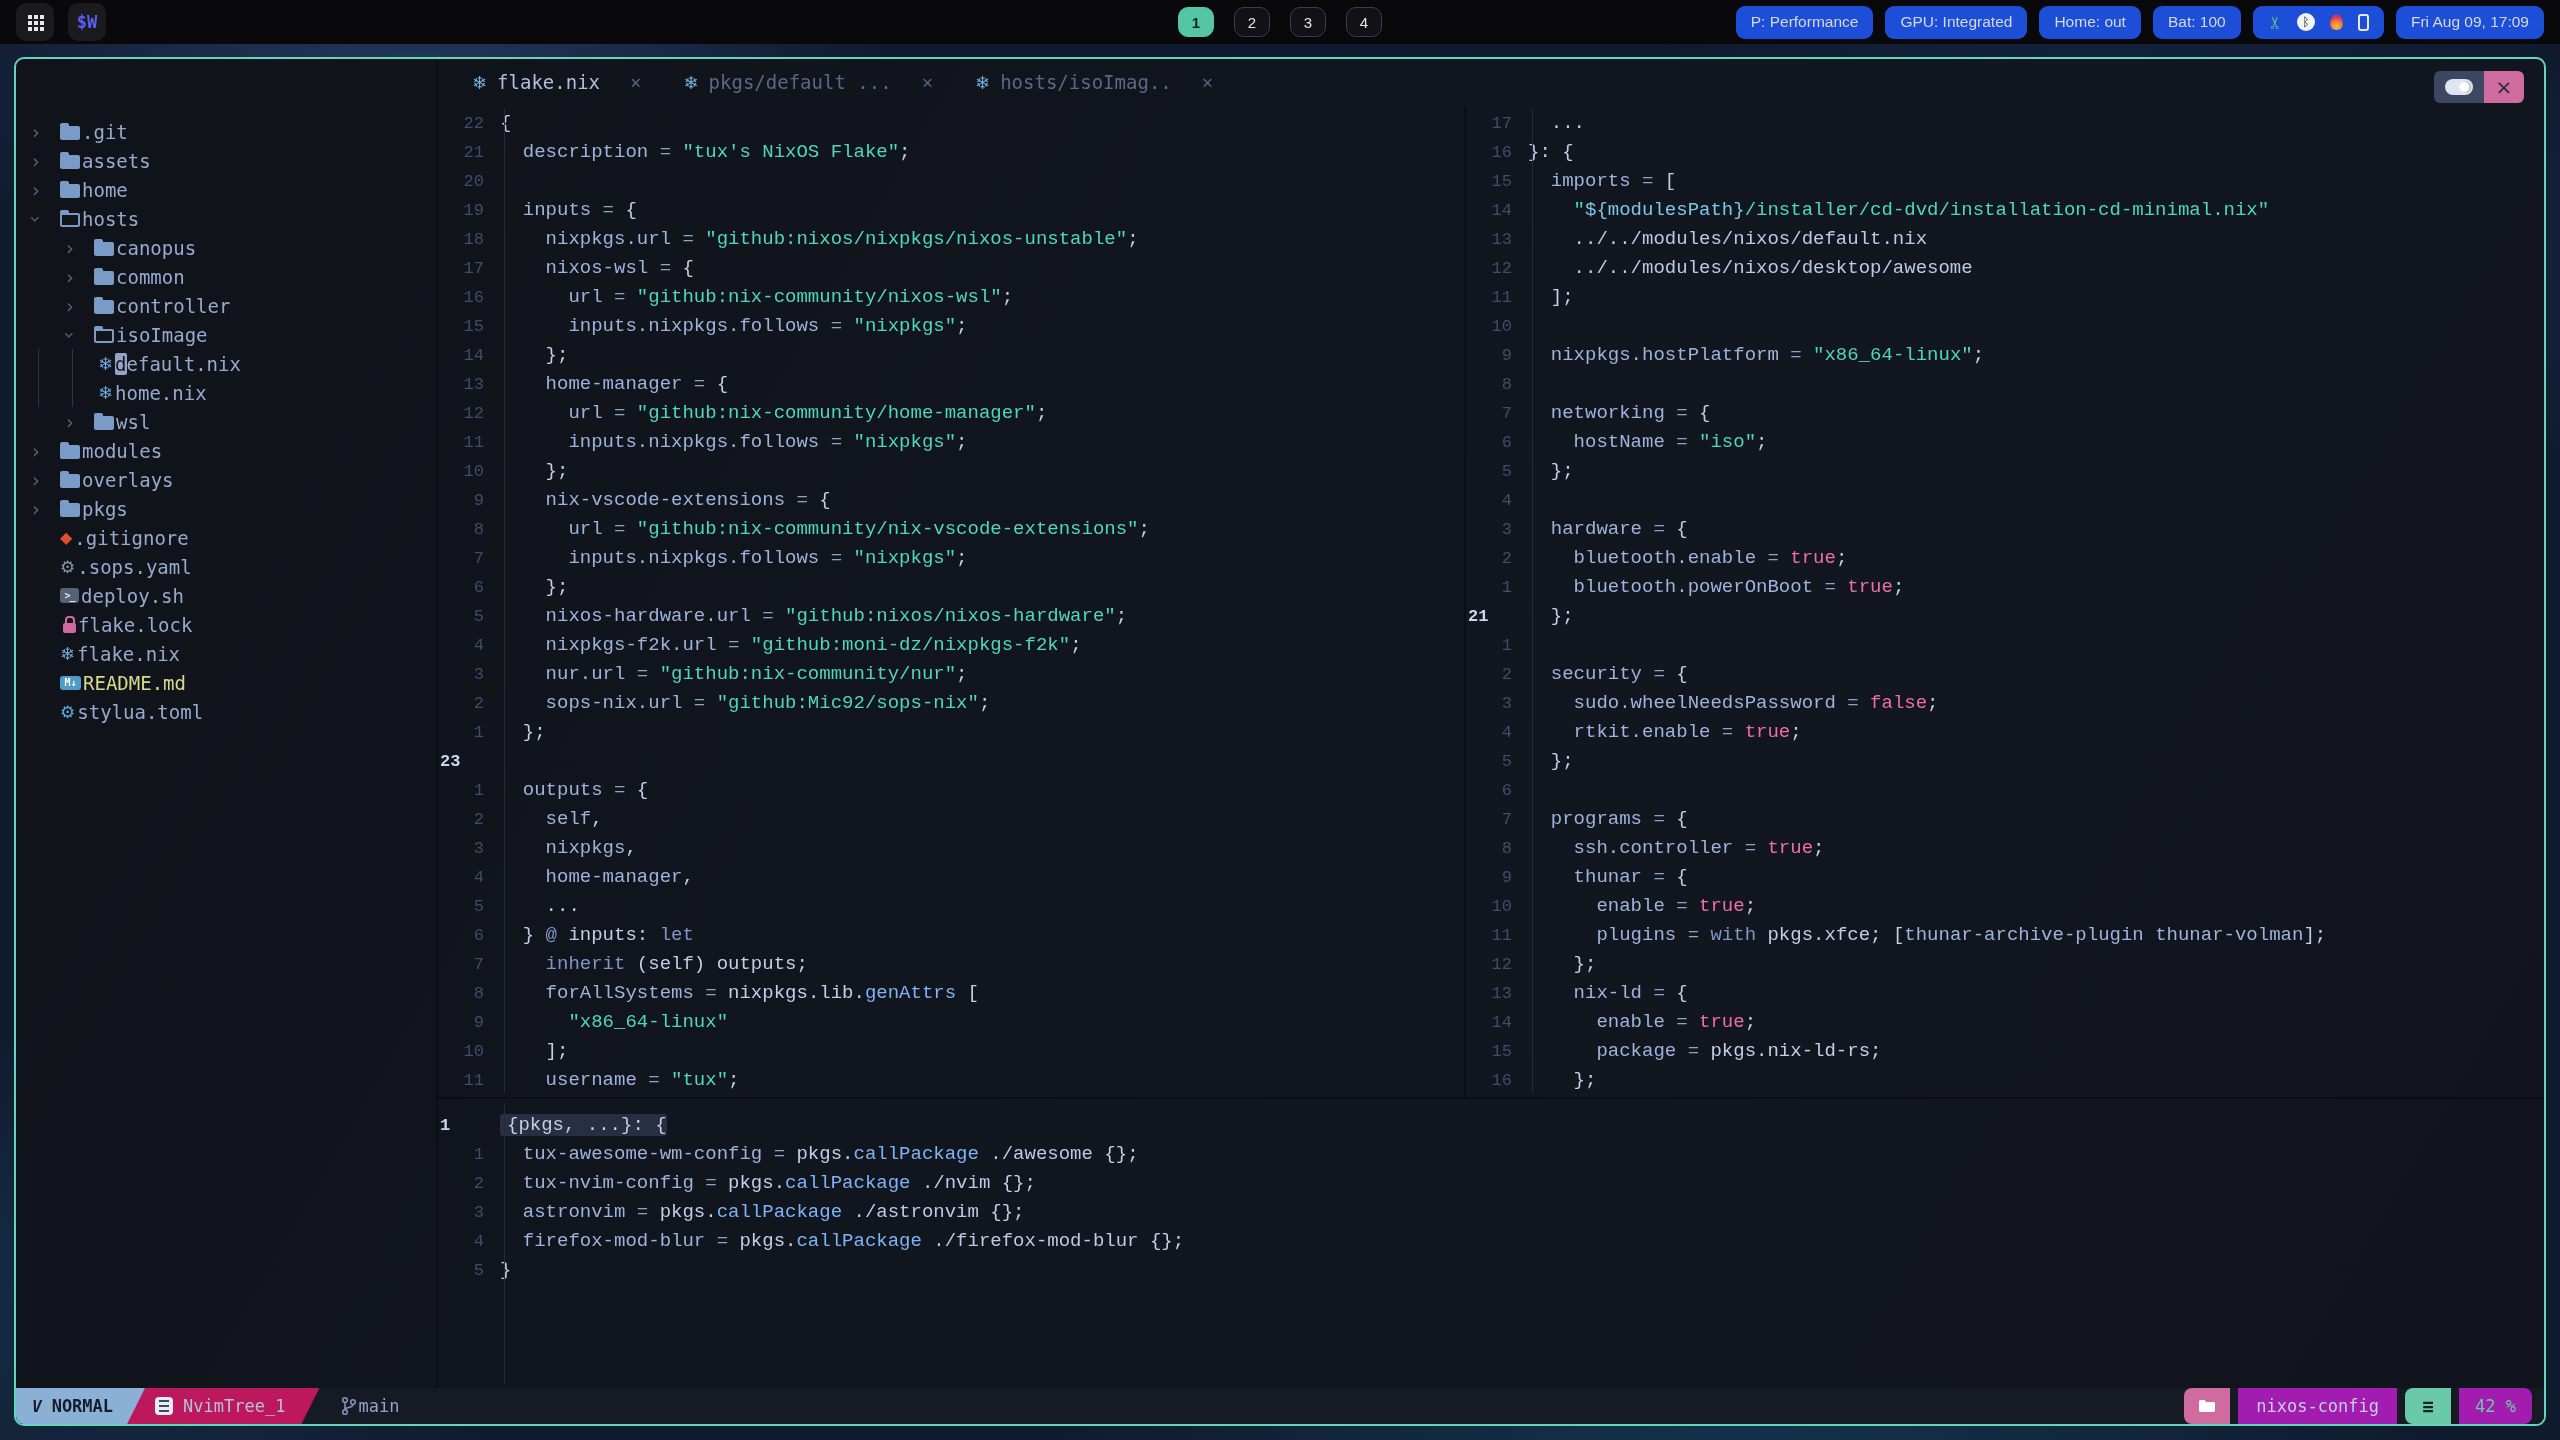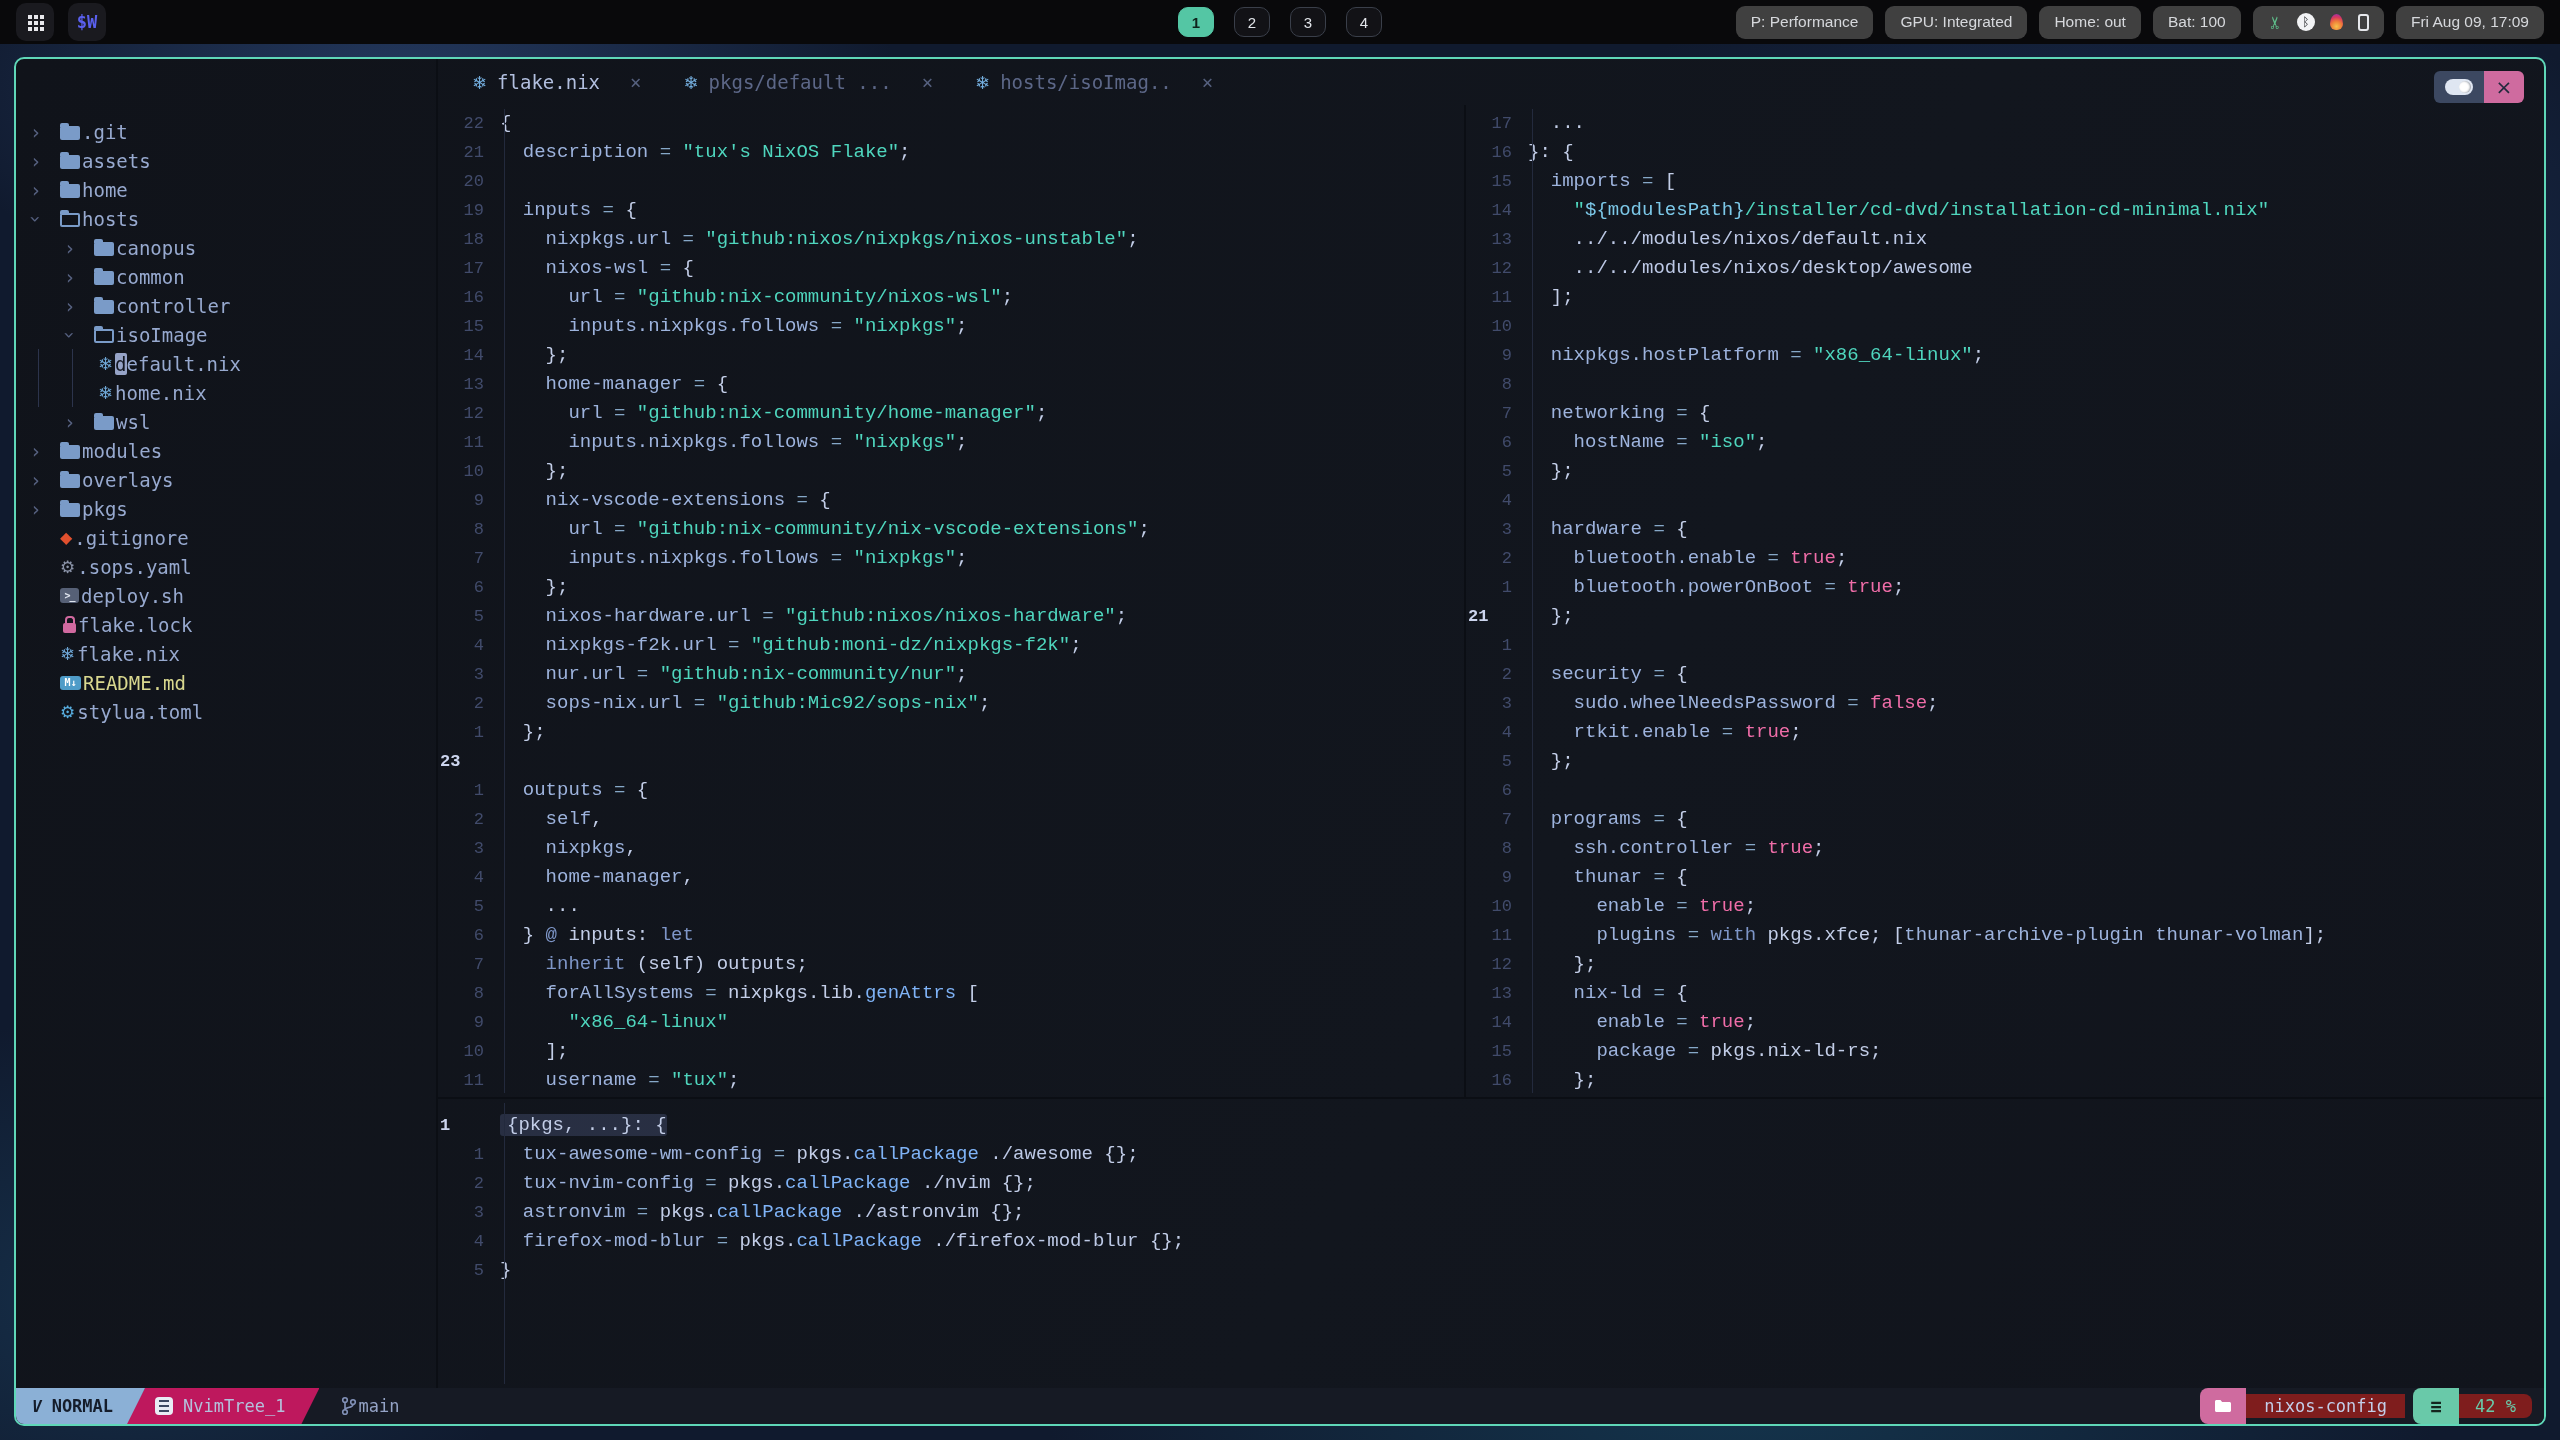--- a/index.html
+++ b/index.html
@@ -16,21 +16,21 @@
   .bar-left{display:flex;align-items:center;gap:14px;margin-left:16px;}
   .bar-btn{width:38px;height:38px;border:none;border-radius:10px;background:#1a1a1f;display:flex;align-items:center;justify-content:center;cursor:pointer;padding:0;}
   .grid-icon{width:4px;height:4px;background:#e8e8ec;position:relative;display:block;
     box-shadow:6px 0 #e8e8ec,12px 0 #e8e8ec,0 6px #e8e8ec,6px 6px #e8e8ec,12px 6px #e8e8ec,0 12px #e8e8ec,6px 12px #e8e8ec,12px 12px #e8e8ec;margin:-10px 0 0 -10px;}
   .aw-logo{color:#5a60ee;font-family:"DejaVu Sans Mono",monospace;font-weight:bold;font-size:17px;}
   .bar-center{position:absolute;left:50%;top:0;height:44px;transform:translateX(-50%);display:flex;align-items:center;gap:20px;}
   .ws-chip{min-width:36px;height:30px;border-radius:10px;background:#121216;border:1.5px solid #3a3f4a;color:#e2e5ea;
     font-size:15px;display:flex;align-items:center;justify-content:center;padding:0 10px;cursor:pointer;font-family:"Liberation Sans",sans-serif;}
   .ws-chip.active{background:#54c6a4;border-color:#54c6a4;color:#0f241d;font-weight:bold;}
   .bar-right{margin-left:auto;display:flex;align-items:center;gap:12px;margin-right:16px;}
-  .pill{height:33px;background:#404040;border-radius:9px;display:flex;align-items:center;padding:0 15px;color:#d6d8dc;font-size:15.5px;white-space:nowrap;}
+  .pill{height:33px;background:#1d4ed8;border-radius:9px;display:flex;align-items:center;padding:0 15px;color:#d6d8dc;font-size:15.5px;white-space:nowrap;}
   #tray{gap:15px;}
   .icon-scissors{color:#5fc08c;font-size:17px;display:inline-block;transform:rotate(-90deg);}
   .icon-bt{width:18px;height:18px;border-radius:50%;background:#f2f3f5;color:#15161a;font-size:12px;display:flex;align-items:center;justify-content:center;font-family:"DejaVu Sans",sans-serif;}
   .icon-flame{width:13px;height:16px;border-radius:50% 50% 46% 46%/62% 62% 38% 38%;
     background:radial-gradient(circle at 50% 78%, #f6c24a 0%, #ef7b3a 38%, #d8385f 66%, #8d2cc0 100%);}
   .icon-phone{width:11px;height:17px;border:2px solid #e6e8ec;border-radius:3px;}
   
   #window{position:absolute;left:14px;top:57px;width:2532px;height:1369px;border:2px solid #5fd7b8;border-radius:10px;
     background:linear-gradient(120deg,#10131a 0%,#12161e 60%,#11141c 100%);overflow:hidden;display:flex;flex-direction:column;}
   #titlebar-buttons{position:absolute;top:12px;right:20px;display:flex;z-index:30;}
@@ -92,21 +92,21 @@
   #seg-mode{background:#8bb0d6;color:#151d2b;font-weight:bold;padding:0 32px 0 16px;clip-path:polygon(0 0,100% 0,calc(100% - 18px) 100%,0 100%);z-index:2;}
   .vim-badge{font-weight:bold;font-style:italic;font-size:16px;}
   #seg-buf{background:#be185d;color:#b4c1dc;padding:0 34px 0 30px;margin-left:-20px;clip-path:polygon(20px 0,100% 0,calc(100% - 18px) 100%,0 100%);z-index:1;}
   .buf-icon{width:18px;height:18px;background:#e8ecf4;border-radius:4px;display:inline-block;
     background-image:repeating-linear-gradient(#3c4861 0 2px,transparent 2px 5px);background-size:10px 14px;background-position:4px 3px;background-repeat:no-repeat,repeat;background-color:#e8ecf4;}
   .sb-branch{display:flex;align-items:center;gap:1px;margin-left:22px;color:#94a3c6;}
   .sb-right{margin-left:auto;display:flex;align-items:center;margin-right:12px;}
   .sb-chip{width:46px;height:36px;display:flex;align-items:center;justify-content:center;border-radius:8px 0 0 8px;}
   .sb-chip.pink{background:#cf6b9f;}
   .sb-chip.teal{background:#69c9a9;color:#14251e;font-size:19px;font-weight:bold;}
-  .sb-panel{height:24px;display:flex;align-items:center;background:#7f1d1d;color:#c3cee8;padding:0 18px;}
+  .sb-panel{height:36px;display:flex;align-items:center;background:#a21caf;color:#c3cee8;padding:0 18px;margin-left:8px;}
   .sb-panel.last{color:#69c9a9;border-radius:0 8px 8px 0;padding:12px 16px;}
   .sb-gap{width:8px;}
 </style>
 </head>
 <body>
 
 <div id="stage">
 
   <div id="topbar">
     <div class="bar-left">

